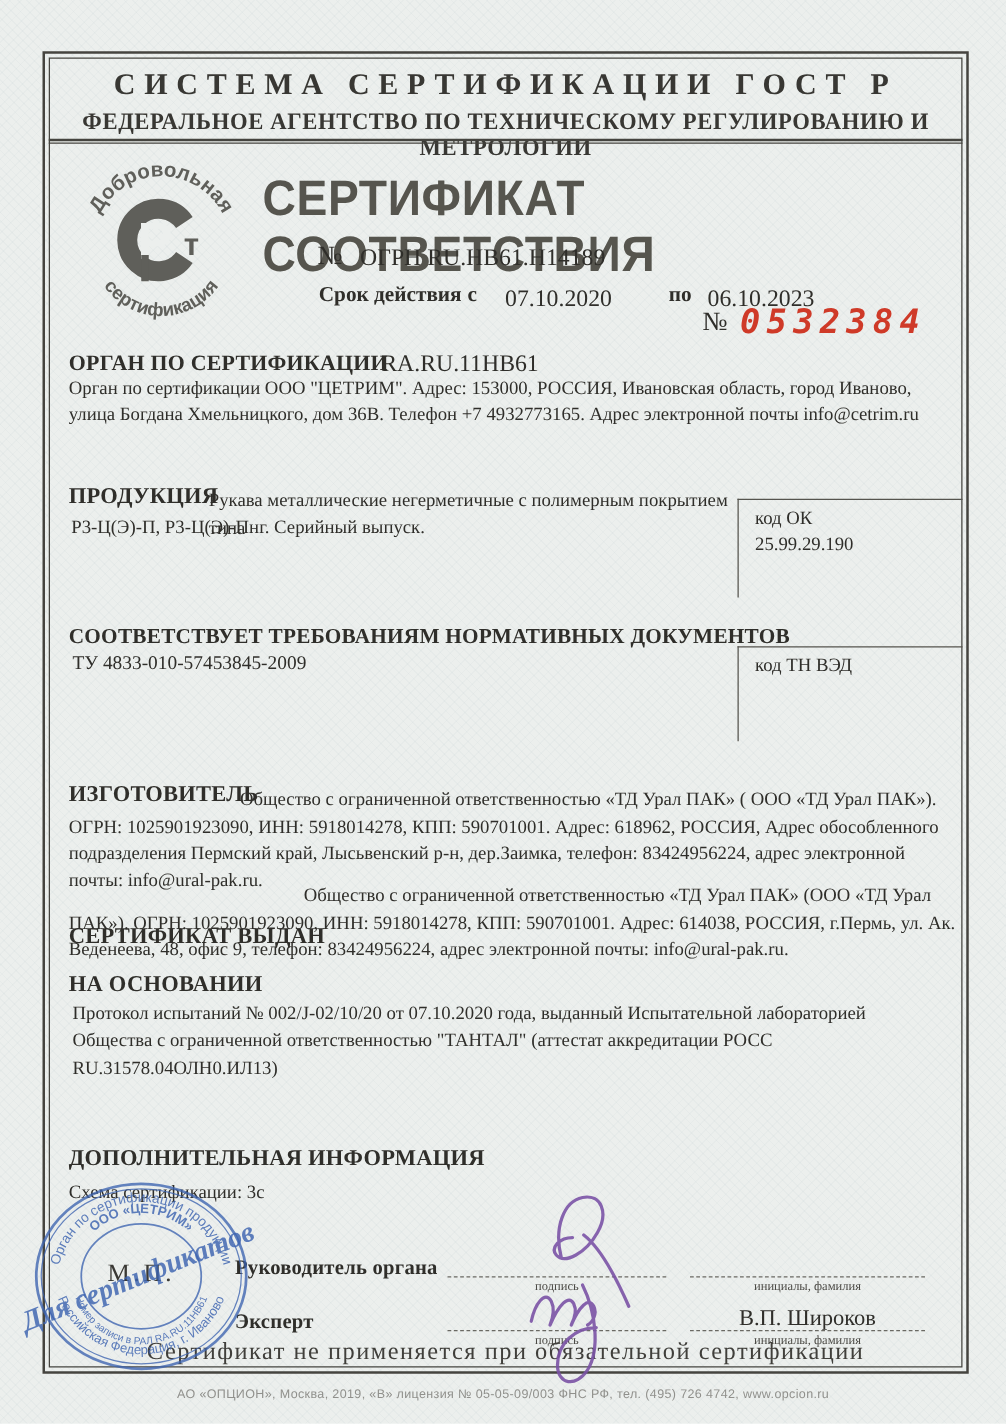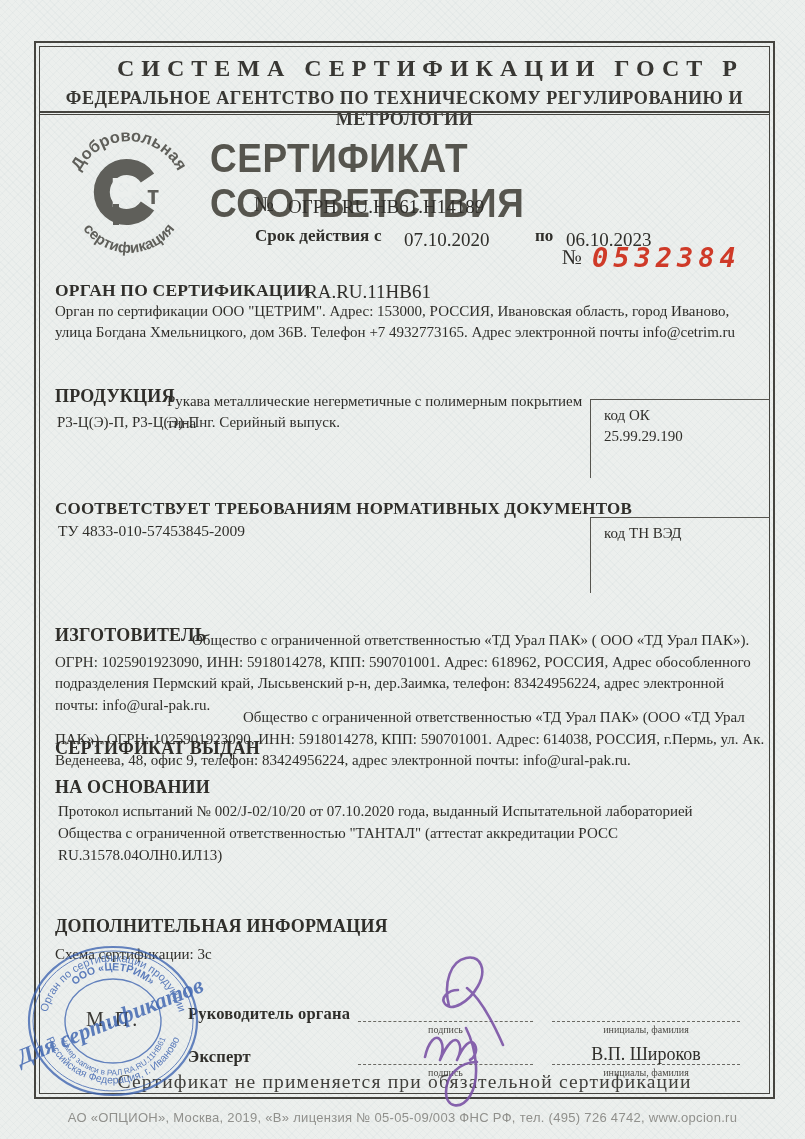--- a/index.html
+++ b/index.html
@@ -11,42 +11,42 @@
       #ecefed;
     font-family:"Liberation Serif","DejaVu Serif",serif;color:#2f2e2a;
   }
   .abs{position:absolute;}
   .frame{position:absolute;left:34px;top:41px;width:741px;height:1058px;
     border:2px solid #45443f;box-sizing:border-box;}
   .frame-inner{position:absolute;inset:3px;border:1px solid #45443f;}
   .hdr-divider{position:absolute;left:39px;top:111px;width:731px;height:4px;
     border-top:2px solid #45443f;border-bottom:1px solid #45443f;box-sizing:border-box;}
   .hdr1{position:absolute;left:39px;top:55px;width:731px;text-align:center;
-    font-size:24px;font-weight:bold;letter-spacing:7px;color:#383733;padding-left:26px;}
+    font-size:24px;font-weight:bold;letter-spacing:7px;color:#383733;}
   .hdr2{position:absolute;left:39px;top:88px;width:731px;text-align:center;
     font-size:18.5px;font-weight:bold;letter-spacing:0.5px;color:#383733;transform:scale(0.98,1.02);}
   .doc-title{position:absolute;left:210px;top:136px;width:545px;
     font-family:"Liberation Sans","DejaVu Sans",sans-serif;font-size:37px;font-weight:bold;
     color:#56554e;letter-spacing:0.5px;transform:scale(1,1.08);transform-origin:left top;}
   .no-label{font-size:21px;}
   .serif19{font-size:19px;}
   .bold-label{font-weight:bold;font-size:17px;}
   .form-number{font-family:"DejaVu Sans Mono",monospace;font-weight:bold;font-size:27px;letter-spacing:5px;font-style:italic;}
   .sec-head{font-weight:bold;font-size:18px;color:#2f2e2a;letter-spacing:0.2px;}
   .body-text{font-size:15px;line-height:21.5px;}
   .code-box{position:absolute;left:590px;width:180px;border-top:1.5px solid #55544e;
     border-left:1.5px solid #55544e;box-sizing:border-box;padding:5px 0 0 13px;
     font-size:15px;line-height:21px;}
   .sig-line{position:absolute;height:18px;border-bottom:1px dashed #6a6963;box-sizing:border-box;}
   .sig-caption{position:absolute;font-size:10px;color:#4c4b46;text-align:center;}
   .sig-name{position:absolute;font-size:18px;text-align:center;}
   .notice{position:absolute;left:39px;top:1071px;width:731px;text-align:center;
     font-size:19.5px;letter-spacing:1.2px;color:#403f3b;}
   .print-info{position:absolute;left:0;top:1110px;width:805px;text-align:center;
-    font-size:13px;color:#90908c;font-family:"Liberation Sans",sans-serif;letter-spacing:0.3px;}
+    font-size:10px;color:#90908c;font-family:"Liberation Sans",sans-serif;letter-spacing:0.3px;}
   .mp{position:absolute;left:86px;top:1008px;font-size:20px;letter-spacing:3px;color:#3a3935;}
   .stamp-svg{position:absolute;left:8px;top:928px;width:210px;height:190px;z-index:5;}
   .sign-svg{position:absolute;left:0;top:0;width:805px;height:1139px;z-index:6;pointer-events:none;}
   .logo-svg{position:absolute;left:47px;top:125px;width:165px;height:138px;}
 </style>
 </head>
 <body>
 
 <div class="page">
 

